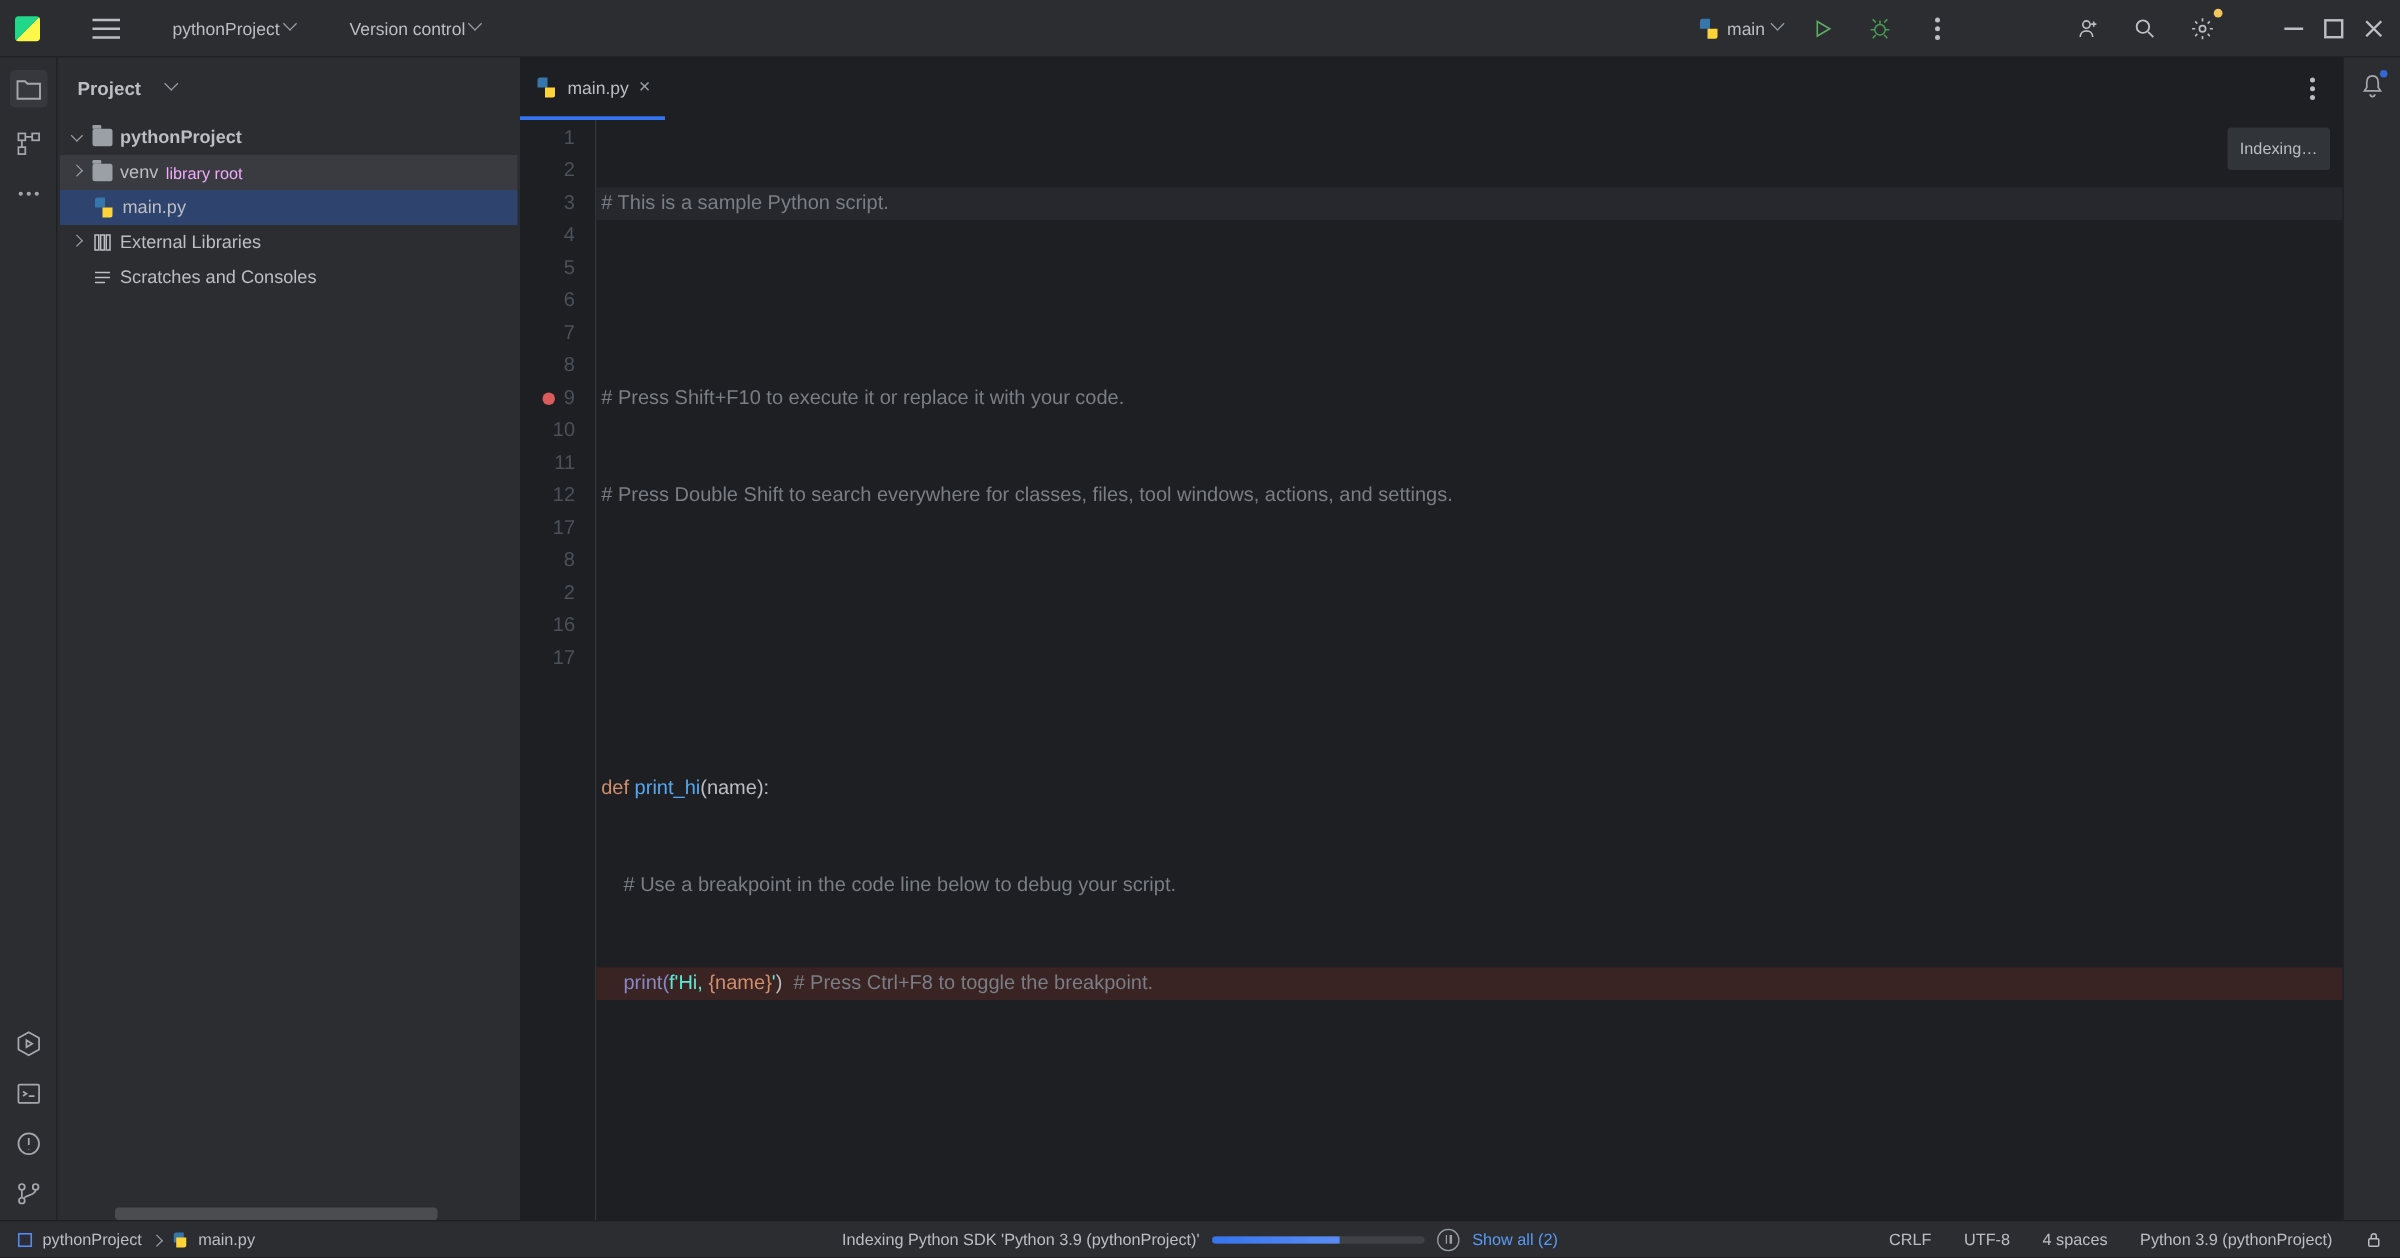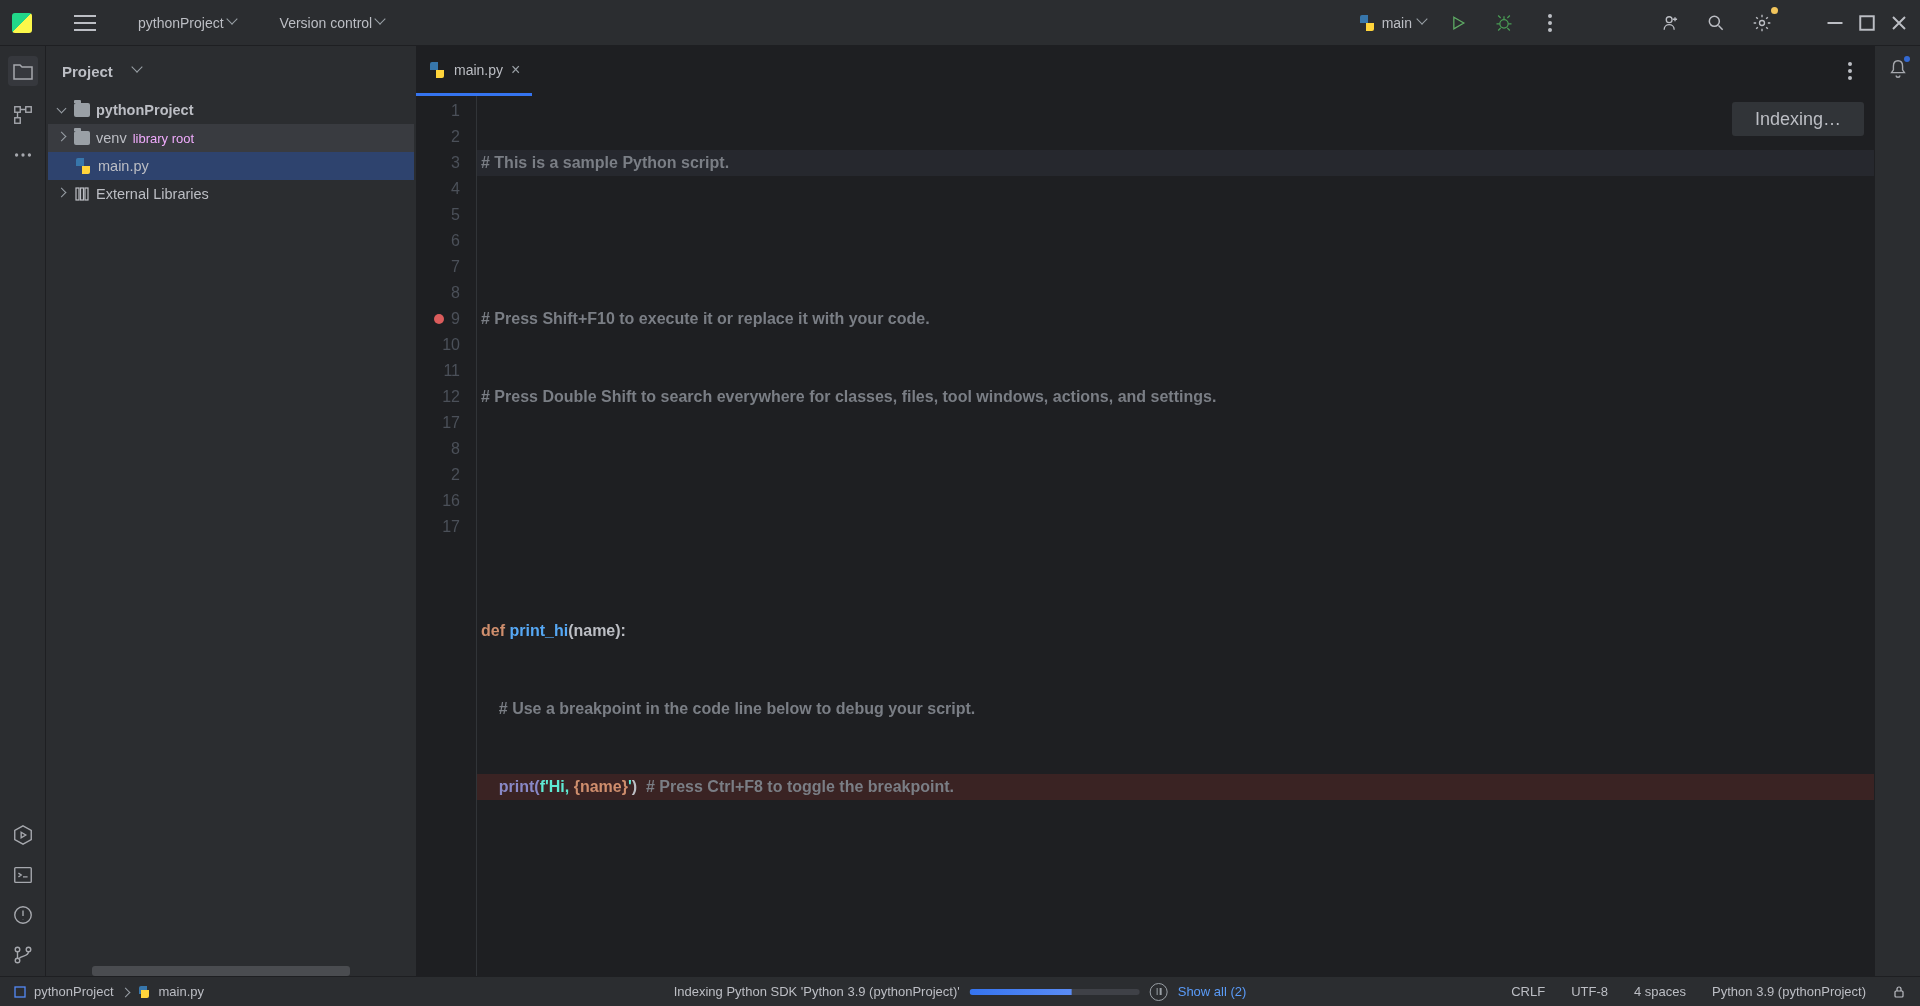--- a/index.html
+++ b/index.html
@@ -49,29 +49,29 @@
 .editor-area { flex:1; display:flex; flex-direction:column; background:#1e1f22; position:relative; }
 .tab-bar { height:50px; display:flex; align-items:flex-end; background:#1e1f22; padding-left:0; }
 .tab { height:50px; display:flex; align-items:center; gap:8px; padding:0 12px; background:#1e1f22; border-bottom:3px solid #3574f0; font-size:14px; }
 .tab-close { color:#9aa0a6; font-size:16px; cursor:pointer; }
 .tab-bar-right { margin-left:auto; display:flex; align-items:center; gap:14px; padding-right:8px; height:50px; }
 .code-area { flex:1; display:flex; font-family:"JetBrains Mono","Consolas",monospace; font-size:16px; line-height:26px; overflow:hidden; position:relative; }
 .gutter { width:60px; text-align:right; color:#4b5059; padding-top:2px; position:relative; }
 .gutter-line { height:26px; padding-right:16px; position:relative; }
 .bp-dot { position:absolute; left:18px; top:8px; width:10px; height:10px; background:#db5c5c; border-radius:50%; }
 .code-lines { flex:1; padding-top:2px; border-left:1px solid #313438; white-space:pre; }
-.code-line { height:26px; padding-left:4px;font-weight:bold; }
+.code-line { height:26px; padding-left:4px; }
 .code-line.caret { background:#26282e; }
 .code-line.bp-line { background:#3a2323; }
 .c-comment { color:#7a7e85; }
 .c-kw { color:#cf8e6d; }
 .c-fn { color:#56a8f5; }
 .c-str { color:#5eead4; }
 .c-builtin { color:#8888c6; }
-.indexing-badge { position:absolute; top:6px; right:10px; background:#313438; padding:4px 23px; font-size:18px; color:#bcbec4; border-radius:3px; }
+.indexing-badge { position:absolute; top:6px; right:10px; background:#313438; padding:4px 10px; font-size:13px; color:#bcbec4; border-radius:3px; }
 .right-rail { width:46px; background:#2b2d30; display:flex; flex-direction:column; align-items:center; padding-top:12px; border-left:1px solid #1e1f22; }
 .bell-icon { position:relative; }
 .bell-icon::after { content:""; position:absolute; width:6px; height:6px; background:#3574f0; border-radius:50%; top:-2px; right:-1px; }
 .statusbar { height:30px; background:#2b2d30; display:flex; align-items:center; padding:0 14px; font-size:13px; gap:20px; border-top:1px solid #1e1f22; position:absolute; bottom:0; width:100%; }
 .breadcrumb { display:flex; align-items:center; gap:8px; }
 .chev-r::before { content:""; display:inline-block; width:6px; height:6px; border-right:1.5px solid #9aa0a6; border-top:1.5px solid #9aa0a6; transform:rotate(45deg); }
 .status-center { position:absolute; left:50%; transform:translateX(-50%); display:flex; align-items:center; gap:10px; }
 .progress { width:170px; height:6px; background:#3f4147; border-radius:3px; overflow:hidden; }
 .progress-fill { height:100%; background:linear-gradient(90deg,#3574f0,#5a8cf5); width:60%; }
 .pause-btn { width:18px; height:18px; border:1.5px solid #9aa0a6; border-radius:50%; display:flex; align-items:center; justify-content:center; gap:2px; }
@@ -238,20 +238,27 @@
         <span>main.py</span>
       </div>
       <div class="tree-row">
         <span class="tree-arrow col"></span>
         <svg width="16" height="16" viewBox="0 0 16 16" style="fill:none;stroke:#bcbec4;stroke-width:1.2">
             <rect x="2" y="2" width="3" height="12"></rect>
             <rect x="6.5" y="2" width="3" height="12"></rect>
             <rect x="11" y="2" width="3" height="12"></rect>
           </svg>
         <span>External Libraries</span>
+      </div>
+      <div class="tree-row">
+        <span style="width:10px"></span>
+        <svg width="16" height="16" viewBox="0 0 16 16" style="fill:none;stroke:#bcbec4;stroke-width:1.2">
+            <path d="M2 4 h12 M2 8 h12 M2 12 h8"></path>
+          </svg>
+        <span>Scratches and Consoles</span>
       </div>
     </div>
     <div class="scroll-thumb"></div>
   </div>
 
   <div class="editor-area">
     <div class="tab-bar">
       <div class="tab">
         <span class="python-badge"></span>
         <span>main.py</span>

